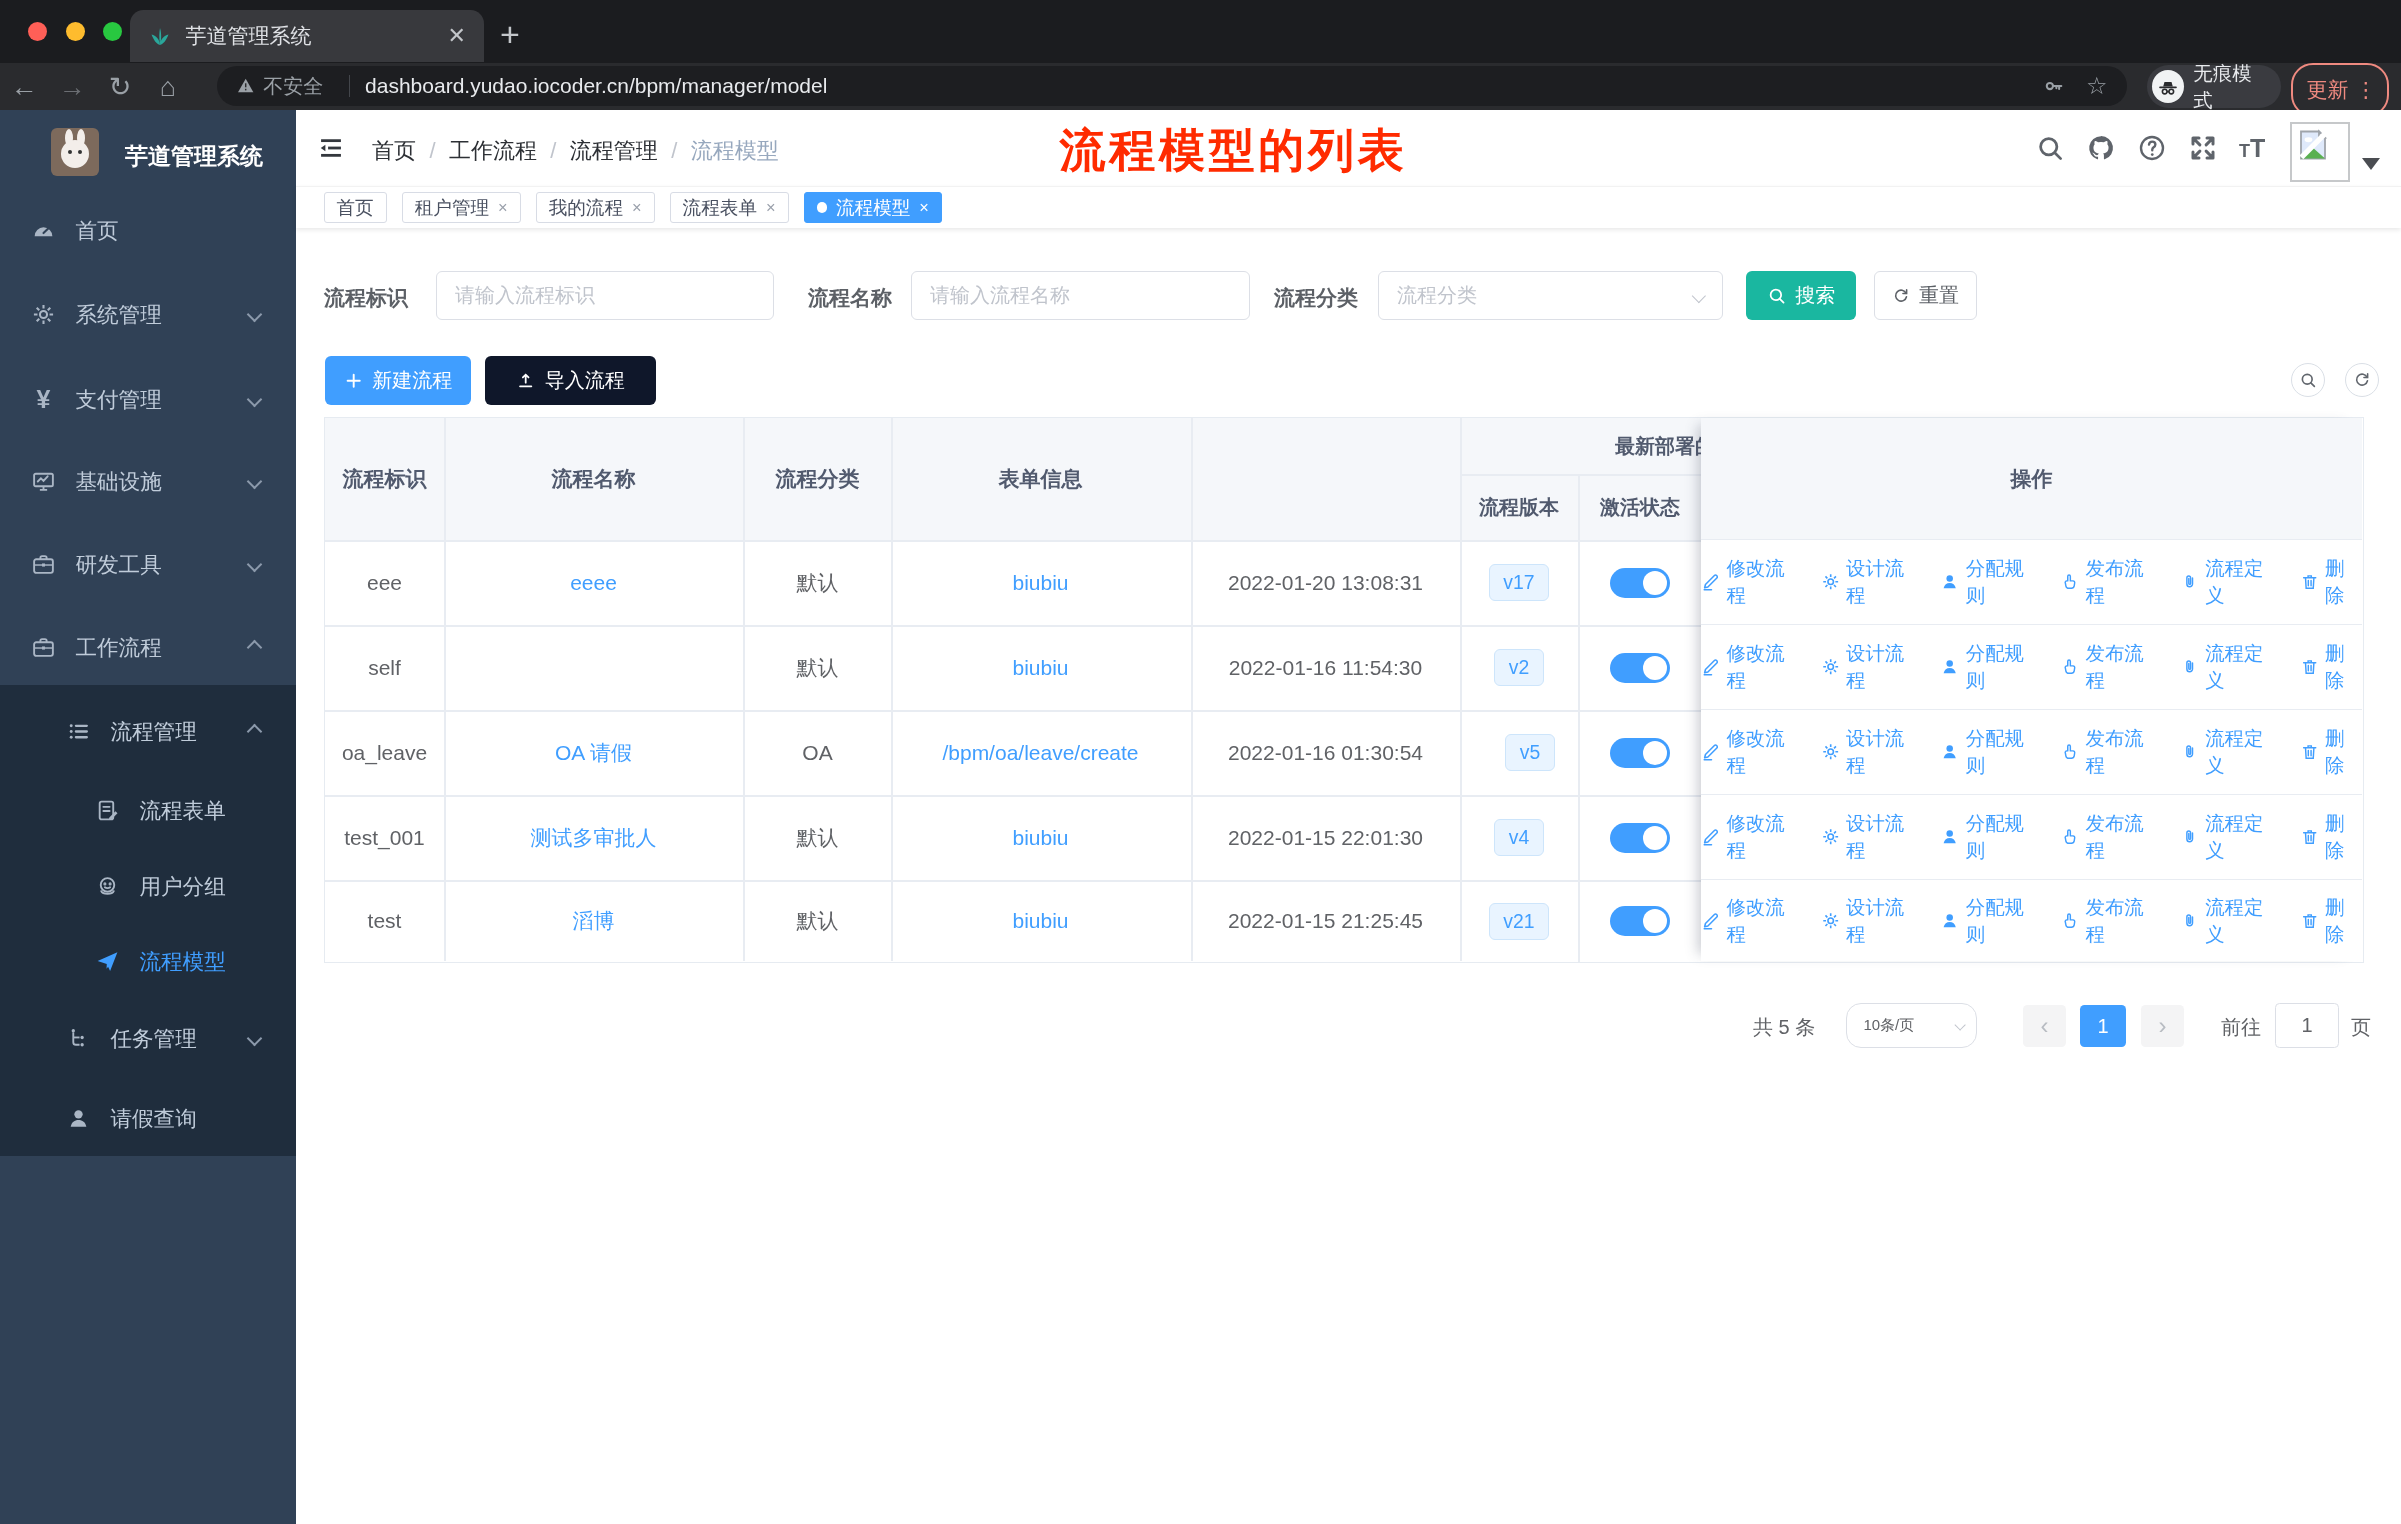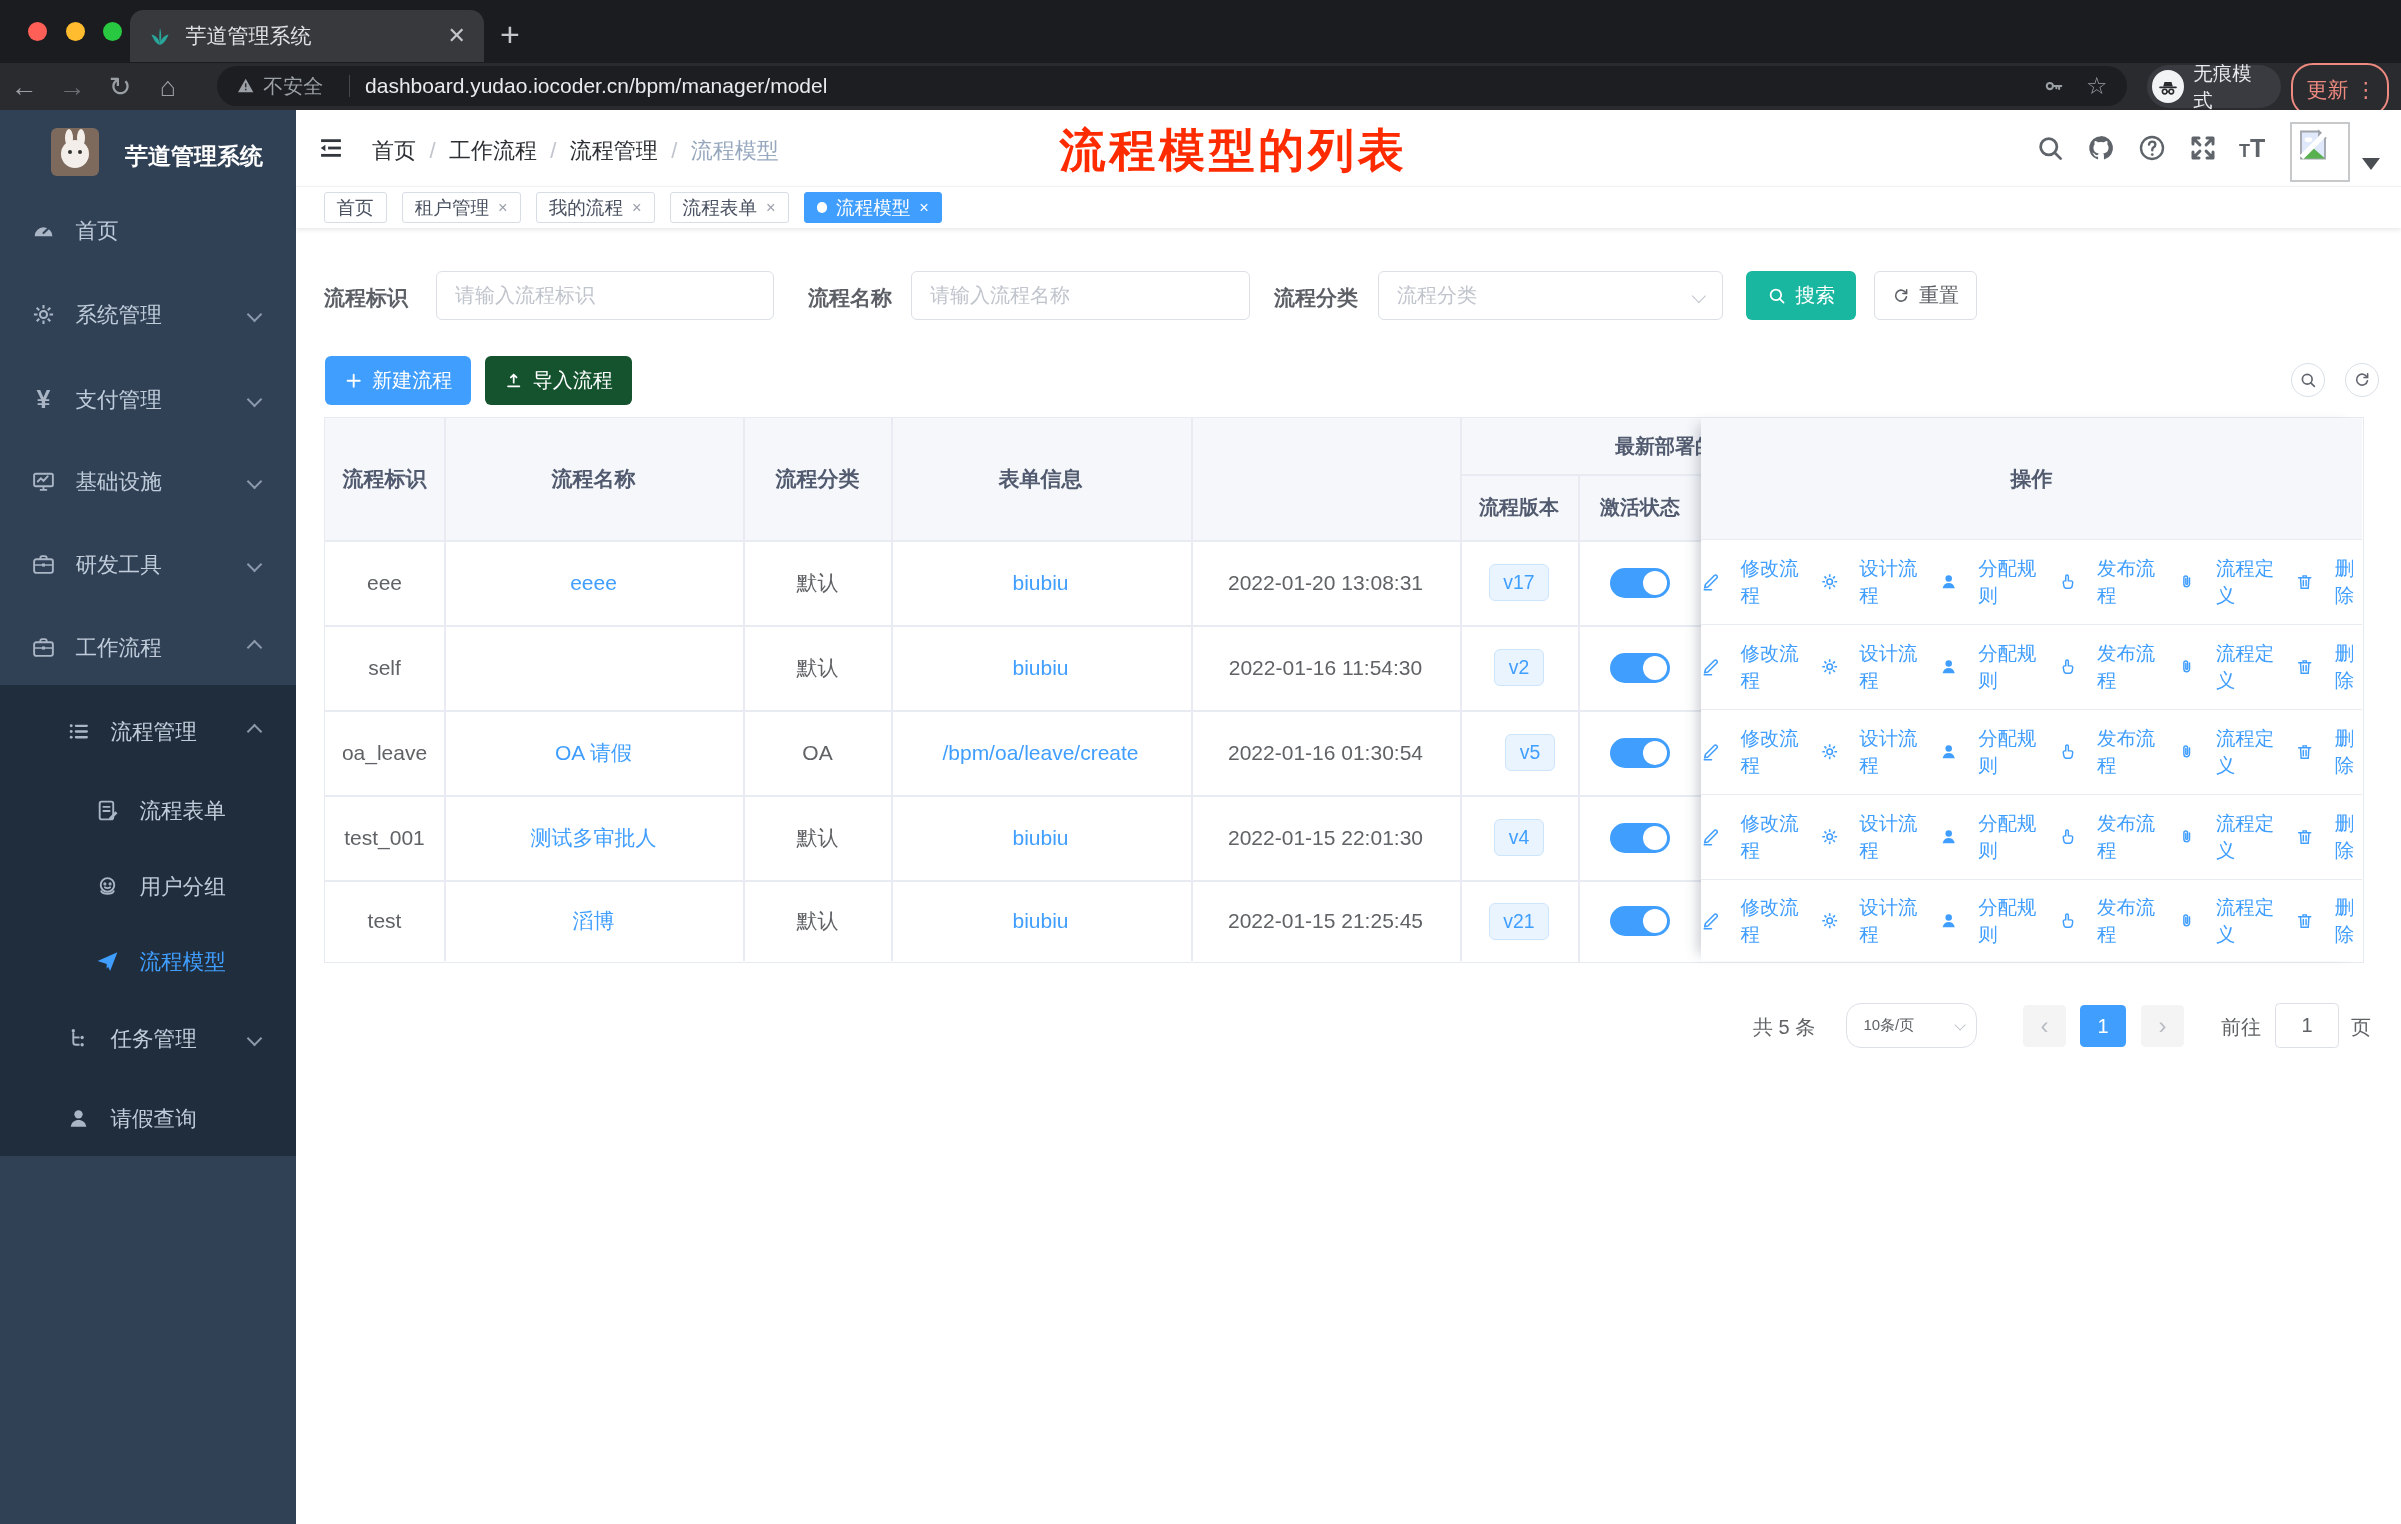--- a/index.html
+++ b/index.html
@@ -57,39 +57,39 @@
 
 .flabel{position:absolute;font-size:21px;font-weight:bold;color:#5c6066;top:284px}
 .finput{position:absolute;top:271px;height:49px;border:1.5px solid #dcdfe6;border-radius:6px;background:#fff;font-size:20px;color:#606266;padding:0 18px;font-family:inherit}
 .finput::placeholder{color:#c0c4cc}
 #catsel{left:1378px;top:271px;width:345px;height:49px;border:1.5px solid #dcdfe6;border-radius:6px;display:flex;align-items:center;padding:0 18px;color:#c0c4cc;font-size:20px}
 #catsel .chev{margin-left:auto;border-color:#c0c4cc;width:9.7px;height:9.7px;border-width:1.5px}
 .btn{position:absolute;height:49px;border-radius:6px;display:flex;align-items:center;justify-content:center;gap:9px;font-size:20px}
 #btnsearch{left:1746px;top:271px;width:110px;background:#1ab7a0;color:#fff}
 #btnreset{left:1874px;top:271px;width:103px;background:#fff;border:1.5px solid #dcdfe6;color:#5c6066}
 #btncreate{left:325px;top:356px;width:146px;background:#409eff;color:#fff}
-#btnimport{left:485px;top:356px;width:147px;background:#14532d;color:#fff}
+#btnimport{left:485px;top:356px;width:171px;background:#0f172a;color:#fff}
 .cbtn{position:absolute;top:363px;width:34px;height:34px;border-radius:50%;border:1.5px solid #dadfe6;background:#fff;display:flex;align-items:center;justify-content:center;color:#61666d}
 
 #tbl{left:324px;top:417px;width:2040px;height:546px;border:1.5px solid #e6ebf1;background:#fff}
 #thead-bg{left:0;top:0;width:2037px;height:122px;background:#f5f7fa}
 .hcell{position:absolute;top:0;height:122px;line-height:122px;text-align:center;font-size:21px;font-weight:bold;color:#515a6e}
 .shcell{position:absolute;top:56px;height:66px;line-height:66px;text-align:center;font-size:20px;font-weight:bold;color:#515a6e}
 #grouphd{left:1290px;top:0;height:56px;line-height:56px;font-size:20px;font-weight:bold;color:#515a6e;white-space:nowrap}
 .vline{position:absolute;width:1.5px;background:#e8ecf2;top:0;height:543px}
 .hline{position:absolute;height:1.5px;background:#e8ecf2}
 .cell{position:absolute;text-align:center;font-size:21px;color:#606266;display:flex;align-items:center;justify-content:center}
 .link{color:#409eff}
 .vbadge{display:inline-block;padding:6px 13.4px;background:#e9f4ff;border:1.5px solid #cde5fb;border-radius:6px;color:#409eff;font-size:19.4px}
 .toggle{width:60px;height:30px;border-radius:15px;background:#409eff;position:relative}
 .toggle .knob{position:absolute;right:3px;top:3px;width:24px;height:24px;border-radius:50%;background:#fff}
 #opscol{left:1376px;top:0;width:661px;height:543px;background:#fff;z-index:2;box-shadow:-10.4px 0 12px -7.4px rgba(60,70,90,.28)}
 #opscol .ophead{height:122px;line-height:122px;text-align:center;font-size:21px;font-weight:bold;color:#515a6e;background:#f5f7fa;border-bottom:1.5px solid #e8ecf2}
 .oprow{height:85px;border-bottom:1.5px solid #e8ecf2;display:flex;align-items:center;justify-content:center;gap:19.4px}
-.op{display:flex;align-items:center;gap:20px;color:#409eff;font-size:19.4px}
+.op{display:flex;align-items:center;gap:6px;color:#409eff;font-size:19.4px}
 .op .ic{width:19.4px;height:19.4px}
 
 .pgtxt{position:absolute;top:1014px;font-size:20px;color:#606266}
 #pgsize{left:1846px;top:1003px;width:131px;height:45px;border:1.5px solid #dcdfe6;border-radius:15px;display:flex;align-items:center;padding:0 12px 0 16.4px;font-size:15px;color:#606266}
 #pgsize .chev{margin-left:auto;border-color:#c0c4cc;width:8.2px;height:8.2px;border-width:1.5px}
 .pgbtn{position:absolute;top:1005px;width:43px;height:42px;border-radius:4.5px;background:#f4f4f5;color:#b8bcc2;font-size:24px;display:flex;align-items:center;justify-content:center}
 #pgcur{left:2080px;top:1005px;width:46px;height:42px;border-radius:4.5px;background:#409eff;color:#fff;font-size:20px;display:flex;align-items:center;justify-content:center}
 #pggoto{left:2275px;top:1003px;width:64px;height:45px;border:1.5px solid #dcdfe6;border-radius:4.5px;text-align:center;font-size:20px;color:#606266;font-family:inherit}
 </style>
 </head>

